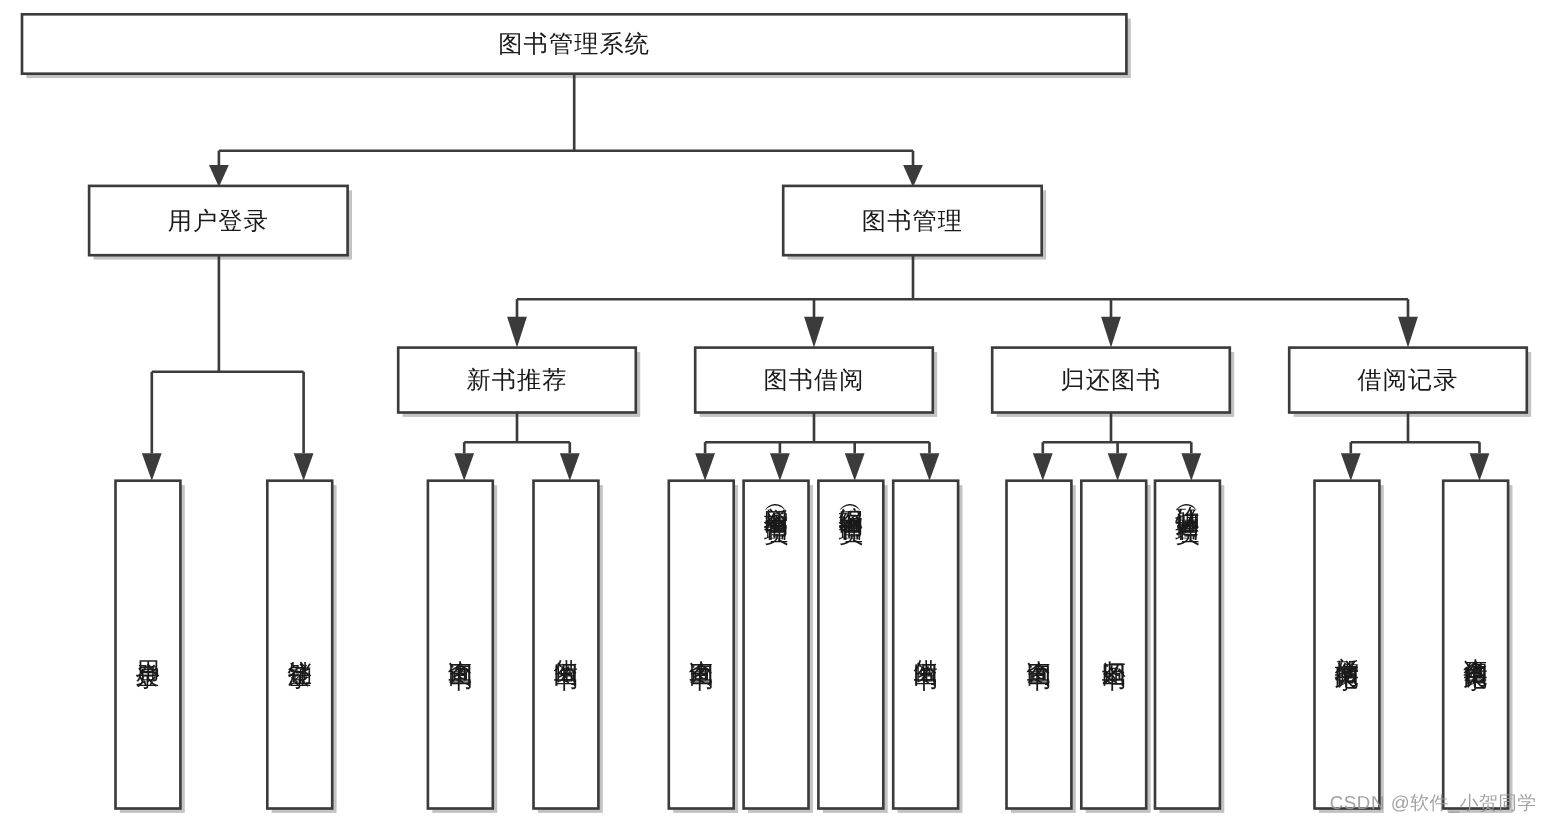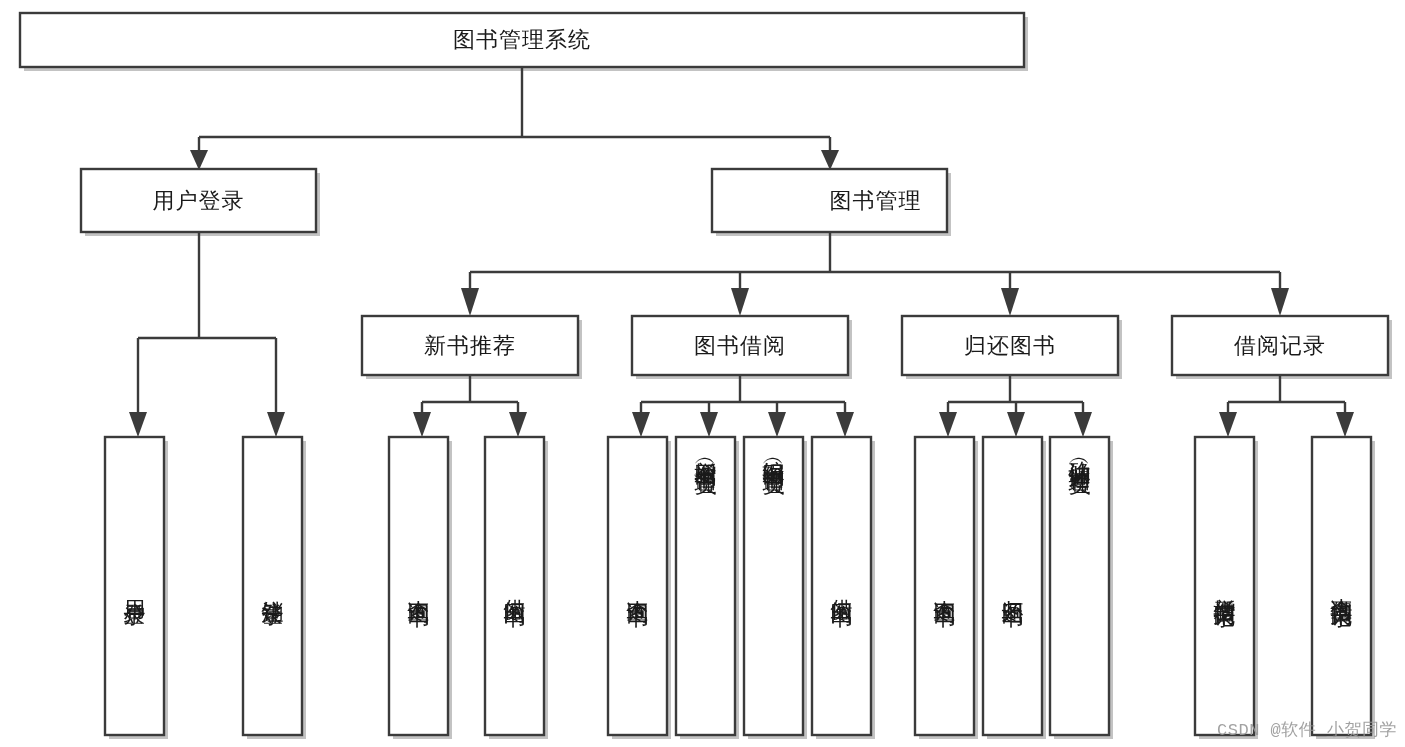--- a/index.html
+++ b/index.html
@@ -72,21 +72,21 @@
     font-family: "Liberation Sans", sans-serif;
     font-size: 22px;
     color: #1a1a1a;
     letter-spacing: 1px;
     white-space: nowrap;
   }
   #watermark {
     position: absolute;
     right: 8px;
     bottom: 6px;
-    font-family: Liberation Mono, monospace;
+    font-family: Liberation Sans, sans-serif;
     font-size: 17px;
     color: #9a9a9a;
     opacity: 0.92;
     white-space: nowrap;
     letter-spacing: 0.5px;
     margin-top: 17px;
   }
 </style>
 </head>
 <body>
@@ -218,21 +218,21 @@
     <rect class="node-box" x="1312" y="437" width="59" height="298"></rect>
   </svg>
 
   <div class="horiz-wrap" style="left:20px; top:13px; width:1004px; height:54px;">
     <span class="horiz-text">图书管理系统</span>
   </div>
 
   <div class="horiz-wrap" style="left:81px; top:169px; width:235px; height:63px;">
     <span class="horiz-text">用户登录</span>
   </div>
-  <div class="horiz-wrap" style="left:712px; top:169px; width:235px; height:63px;padding-left:46px;">
+  <div class="horiz-wrap" style="left:712px; top:169px; width:235px; height:63px;">
     <span class="horiz-text">图书管理</span>
   </div>
 
   <div class="horiz-wrap" style="left:632px; top:316px; width:216px; height:59px;">
     <span class="horiz-text">图书借阅</span>
   </div>
   <div class="horiz-wrap" style="left:362px; top:316px; width:216px; height:59px;">
     <span class="horiz-text">新书推荐</span>
   </div>
   <div class="horiz-wrap" style="left:902px; top:316px; width:216px; height:59px;">

